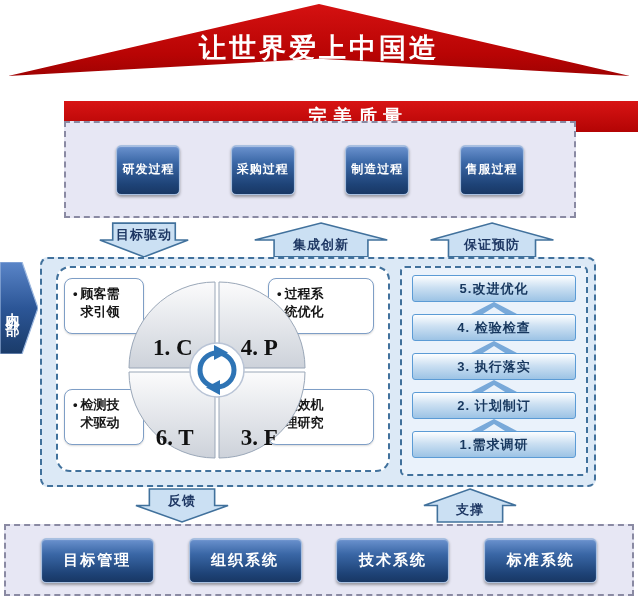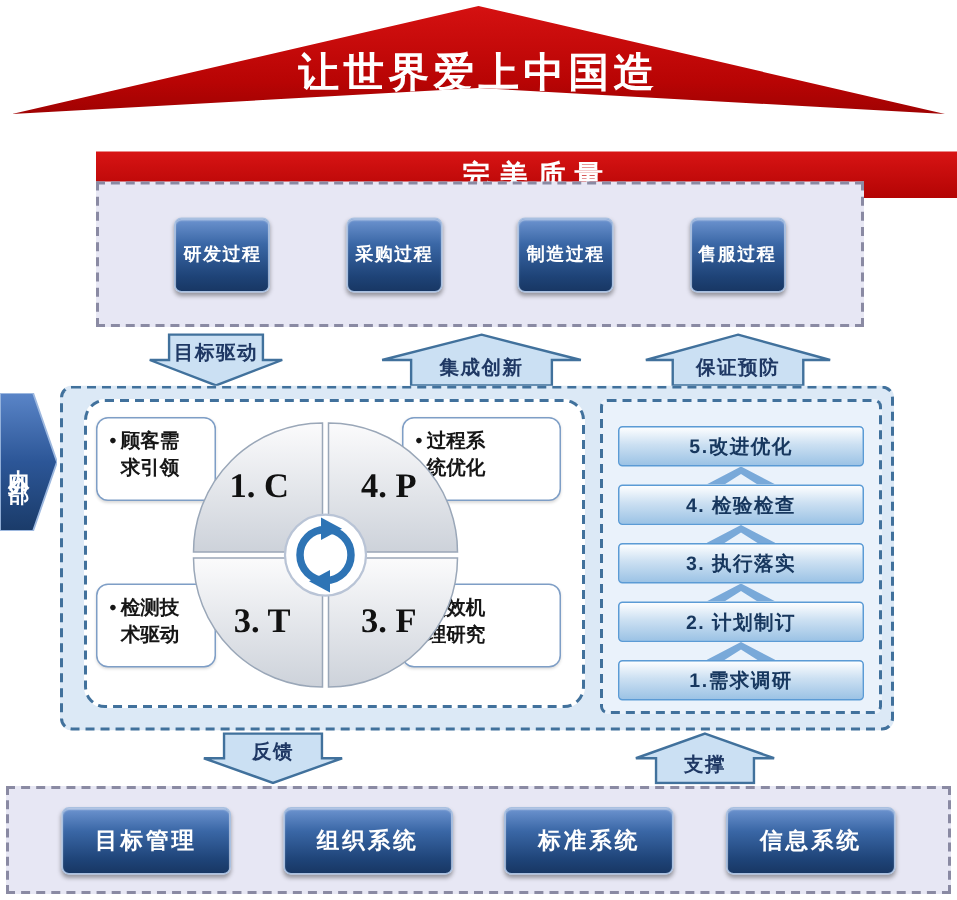--- a/index.html
+++ b/index.html
@@ -80,27 +80,27 @@
   .note-tl { left:64px;  top:278px; width:80px;  height:56px; }
   .note-tr { left:268px; top:278px; width:106px; height:56px; }
   .note-bl { left:64px;  top:389px; width:80px;  height:56px; }
   .note-br { left:268px; top:389px; width:106px; height:56px; }
   
   .pie { position:absolute; left:121px; top:274px; width:192px; height:192px; }
   .pie svg { position:absolute; inset:0; width:100%; height:100%; }
   .quad-label {
     position:absolute; transform:translate(-50%,-50%);
     font-family:"Liberation Serif","DejaVu Serif",serif;
-    font-size:23px; font-weight:bold; color:#111;
+    font-size:23px; font-weight:bold; color:#111;margin-top:24px;
   }
   
   .steps-panel {
     position:absolute; left:400px; top:266px; width:188px; height:210px;
     background:#EAF2FB; border:2px dashed #41719C; border-radius:5px;
-    display:flex; flex-direction:column; align-items:center; justify-content:flex-end;
+    display:flex; flex-direction:column; align-items:center; justify-content:flex-start;
     padding:7px 0;
   }
   .step-bar {
     width:164px; height:27px;
     background:linear-gradient(180deg,#FDFEFF 0%,#CCE0F2 45%,#9CC3E5 100%);
     border:1px solid #5B9BD5; border-radius:3px;
     display:flex; align-items:center; justify-content:center;
     font-size:13px; font-weight:bold; color:#17375E; letter-spacing:1px;
   }
   .step-chevron {
@@ -199,21 +199,21 @@
       <g>
         <circle cx="96" cy="96" r="27" fill="#ffffff" stroke="#B9C4D6" stroke-width="1.5"></circle>
         <path d="M 96 79 A 17 17 0 0 1 96 113" fill="none" stroke="#2E74B5" stroke-width="5"></path>
         <polygon points="99,106 99,121 85,113.5" fill="#2E74B5"></polygon>
         <path d="M 96 113 A 17 17 0 0 1 96 79" fill="none" stroke="#2E74B5" stroke-width="5"></path>
         <polygon points="93,71 93,86 107,78.5" fill="#2E74B5"></polygon>
       </g>
     </svg>
     <span class="quad-label" style="left:27%;top:26%">1. C</span>
     <span class="quad-label" style="left:72%;top:26%">4. P</span>
-    <span class="quad-label" style="left:28%;top:73%">3. T</span>
+    <span class="quad-label" style="left:28%;top:73%">6. T</span>
     <span class="quad-label" style="left:72%;top:73%">3. F</span>
   </div>
 
   <div class="steps-panel">
     <div class="step-bar">5.改进优化</div>
     <div class="step-chevron"></div>
     <div class="step-bar">4. 检验检查</div>
     <div class="step-chevron"></div>
     <div class="step-bar">3. 执行落实</div>
     <div class="step-chevron"></div>
@@ -232,17 +232,17 @@
   <div class="flow-arrow" style="left:134px;top:488px;width:96px;height:35px">
     <svg viewBox="0 0 100 100" preserveAspectRatio="none">
       <polygon class="arr" points="16,3 84,3 84,50 98,50 50,97 2,50 16,50"></polygon>
     </svg>
     <span class="arrow-label lbl-top">反馈</span>
   </div>
 
   <div class="bottom-panel panel">
     <div class="blue-box found-box">目标管理</div>
     <div class="blue-box found-box">组织系统</div>
+    <div class="blue-box found-box">技术系统</div>
     <div class="blue-box found-box">标准系统</div>
-    <div class="blue-box found-box">信息系统</div>
   </div>
 
 </div>
 
 </body></html>

